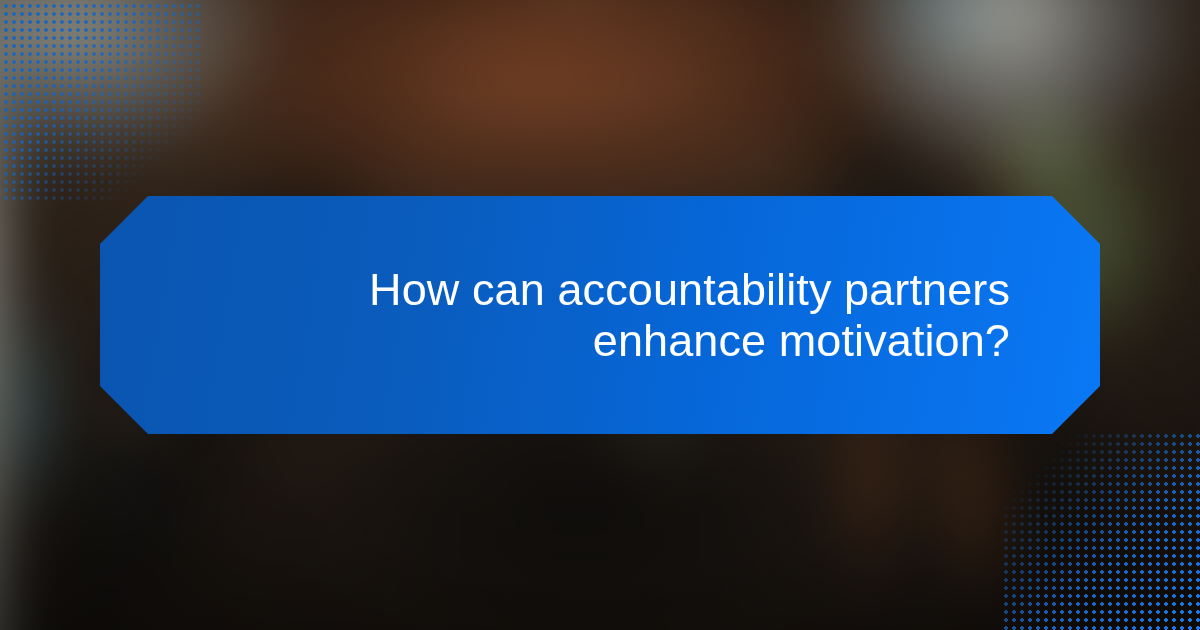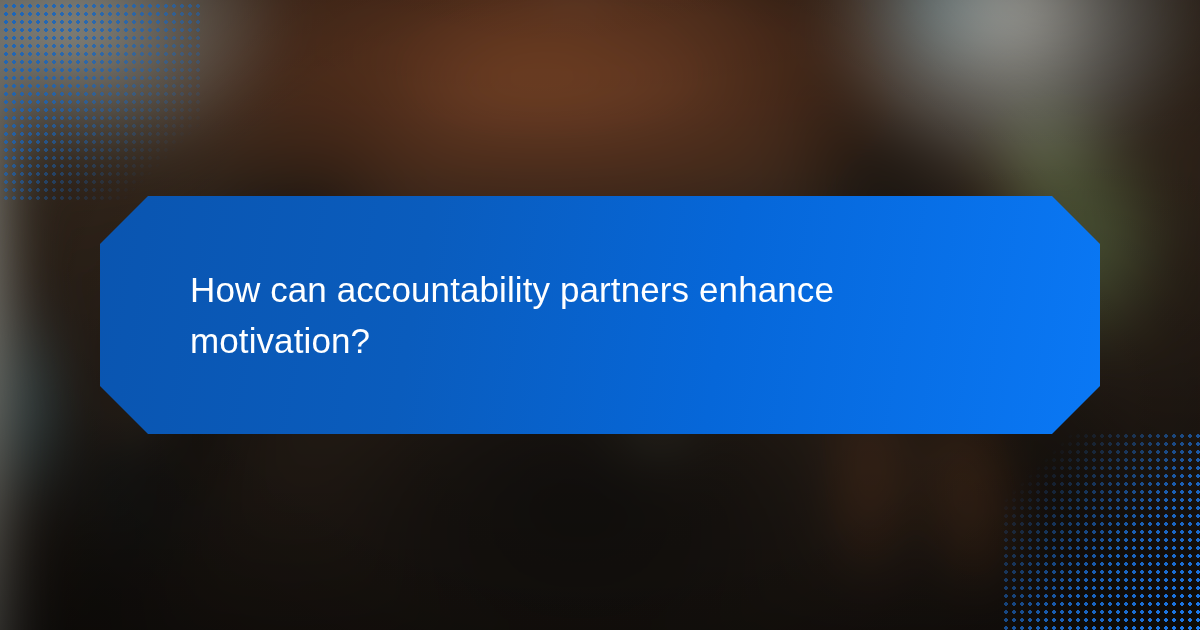--- a/index.html
+++ b/index.html
@@ -103,25 +103,25 @@
     background:linear-gradient(100deg, #0a55b0 0%, #0a5cbd 32%, #0667d9 62%, #0a78f5 100%);
     -webkit-clip-path:polygon(48px 0, 100% 0, 100% 0, calc(100% - 48px) 0, 100% 48px, 100% calc(100% - 48px), calc(100% - 48px) 100%, 48px 100%, 0 calc(100% - 48px), 0 48px);
             clip-path:polygon(48px 0, calc(100% - 48px) 0, 100% 48px, 100% calc(100% - 48px), calc(100% - 48px) 100%, 48px 100%, 0 calc(100% - 48px), 0 48px);
     display:flex;
     align-items:center;
     justify-content:center;
   }
 
   .banner-title {
     width:820px;
-    text-align:left;
+    text-align:right;
     color:#ffffff;
     font-family:"Liberation Sans", sans-serif;
     font-weight:400;
-    font-size:35px;
+    font-size:45px;
     line-height:51px;
     letter-spacing:.1px;
     white-space:pre-line;
   }
 </style>
 </head>
 <body>
 
 <div id="stage">
 

